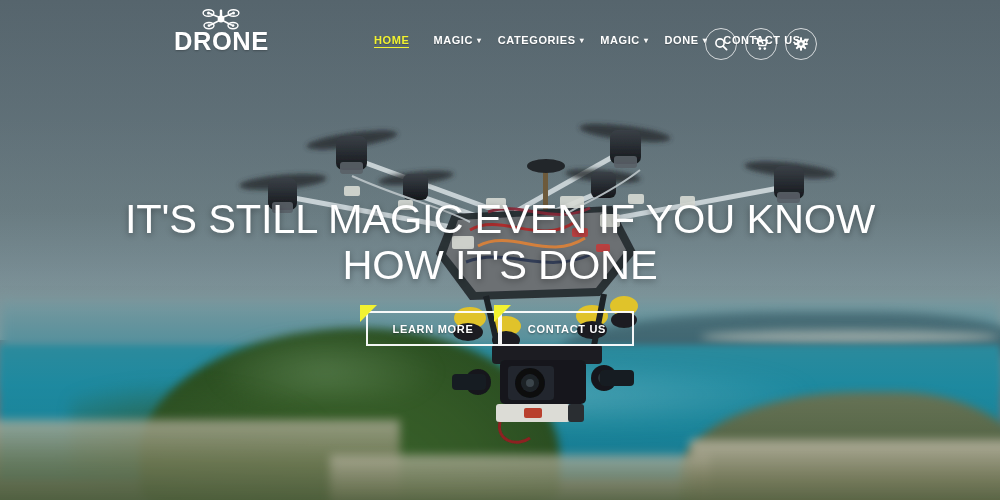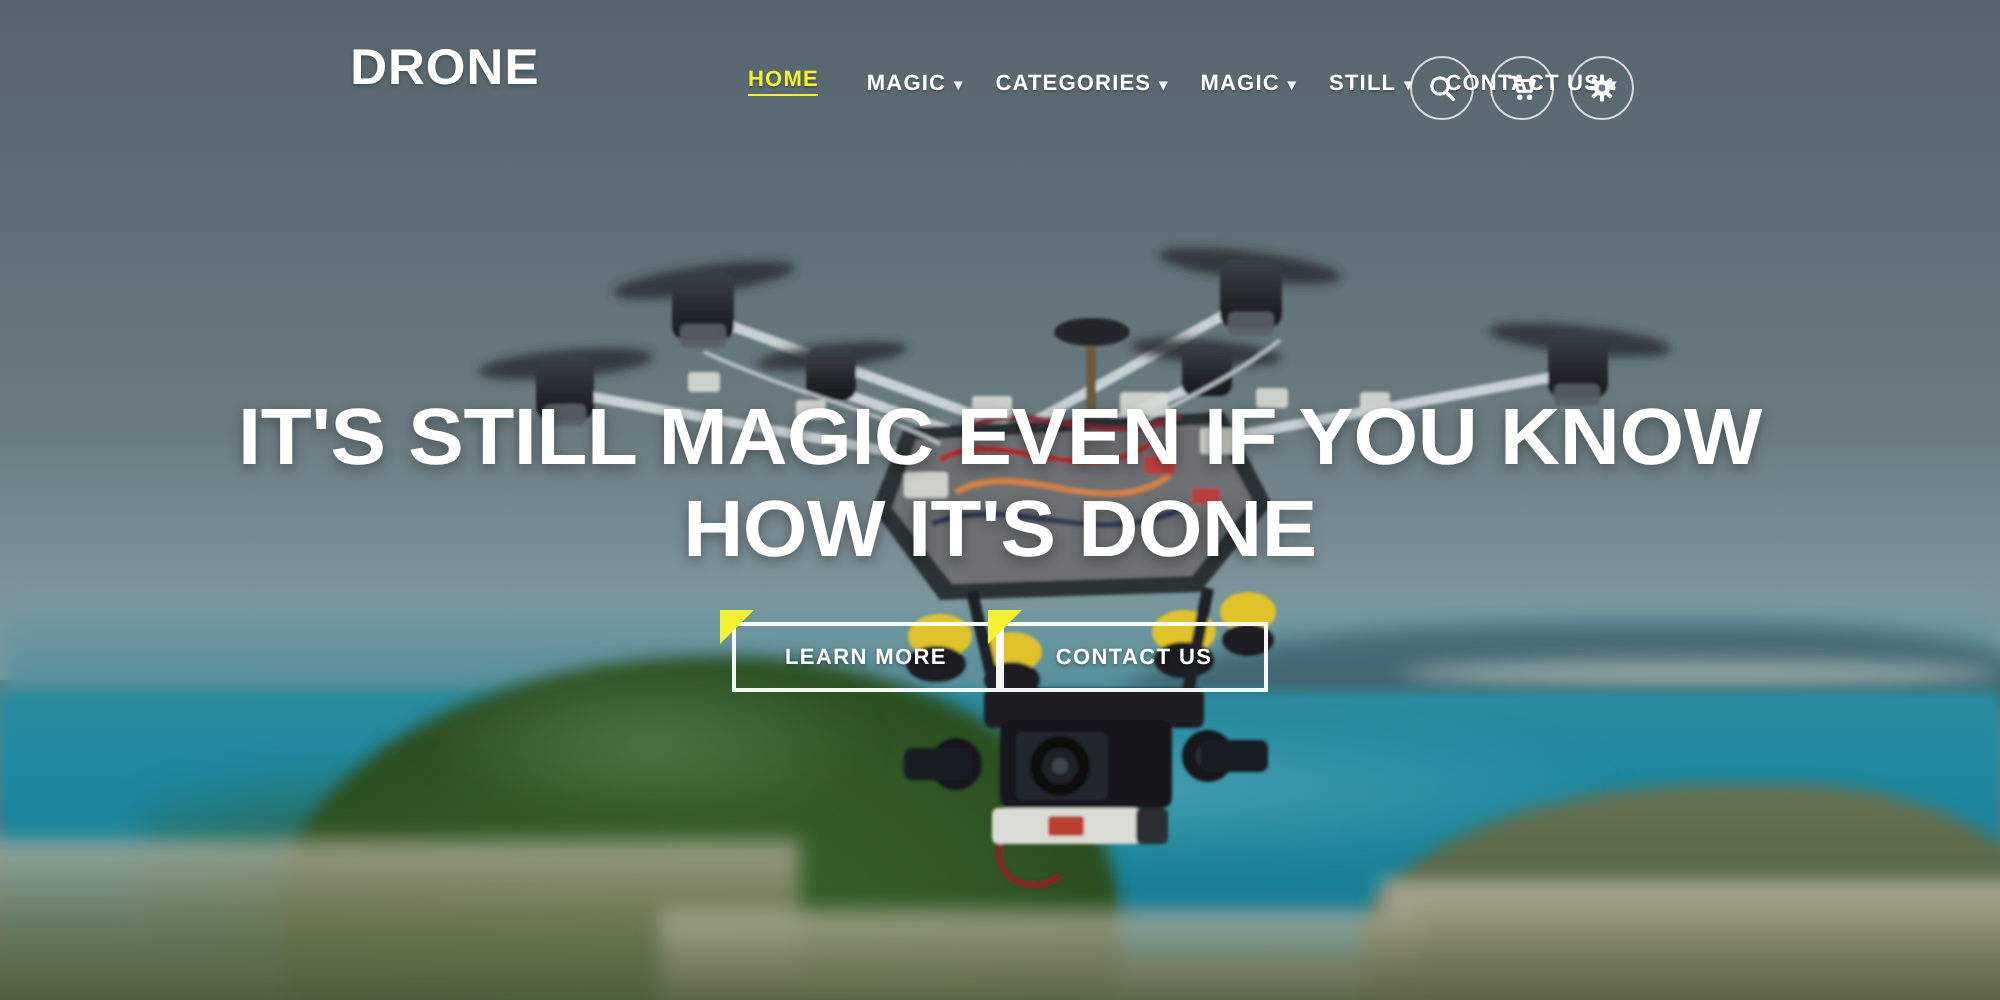--- a/index.html
+++ b/index.html
@@ -86,30 +86,30 @@
   
   .drone{position:absolute;left:0;top:0;width:1000px;height:500px;}
 
   
   .header{
     position:absolute;left:0;top:0;width:1000px;height:86px;
     display:flex;align-items:center;z-index:20;
   }
   .logo{
     position:absolute;left:176px;top:8px;width:90px;height:52px;
-    display:flex;flex-direction:row;align-items:center;
+    display:flex;flex-direction:column;align-items:center;
   }
   .logo-mark{width:46px;height:22px;margin-bottom:-1px;}
   .logo-text{
     color:#fff;font-size:25px;font-weight:bold;letter-spacing:.5px;
     line-height:1;font-family:"Liberation Sans", sans-serif;
     transform:scaleX(1.02);text-shadow:0 1px 2px rgba(0,0,0,.25);
   }
   .nav{
-    position:absolute;left:374px;top:34px;display:flex;align-items:flex-end;gap:0;
+    position:absolute;left:374px;top:34px;display:flex;align-items:flex-start;gap:0;
   }
   .nav-item{
     display:flex;align-items:center;gap:4px;
     color:#fff;font-size:11px;font-weight:bold;letter-spacing:.6px;
     padding:0 16px 0 0;white-space:nowrap;cursor:pointer;
     text-shadow:0 1px 1px rgba(0,0,0,.25);
   }
   .nav-item:first-child{padding-right:24px;}
   .nav-item.active{color:#f2f231;}
   .nav-item.active .nav-label{border-bottom:1px solid #f2f231;padding-bottom:1px;}
@@ -123,21 +123,21 @@
     cursor:pointer;background:transparent;
   }
   .icon-btn svg{display:block;}
 
   
   .hero{
     position:absolute;left:0;top:196px;width:1000px;
     text-align:center;z-index:15;
   }
   .hero-title{
-    margin:0;color:#fff;font-weight:bold;
+    margin:0;color:#fff;font-weight:normal;
     font-size:40px;line-height:46px;letter-spacing:-.2px;
     text-shadow:0 2px 6px rgba(0,0,0,.35);
     font-family:"Liberation Sans", sans-serif;
   }
   .hero-title span{display:block;}
   .hero-line1{transform:scaleX(1.04);}
   .hero-line2{transform:scaleX(1.04);}
 
   .cta-row{
     position:absolute;left:0;top:311px;width:1000px;
@@ -335,21 +335,21 @@
       </div>
       <div class="nav-item">
         <span class="nav-label">CATEGORIES</span>
         <span class="caret">▾</span>
       </div>
       <div class="nav-item">
         <span class="nav-label">MAGIC</span>
         <span class="caret">▾</span>
       </div>
       <div class="nav-item">
-        <span class="nav-label">STILL</span>
+        <span class="nav-label">DONE</span>
         <span class="caret">▾</span>
       </div>
       <div class="nav-item">
         <span class="nav-label">CONTACT US</span>
         <span class="caret">▾</span>
       </div>
     </nav>
 
     <div class="icons">
       <div class="icon-btn">

